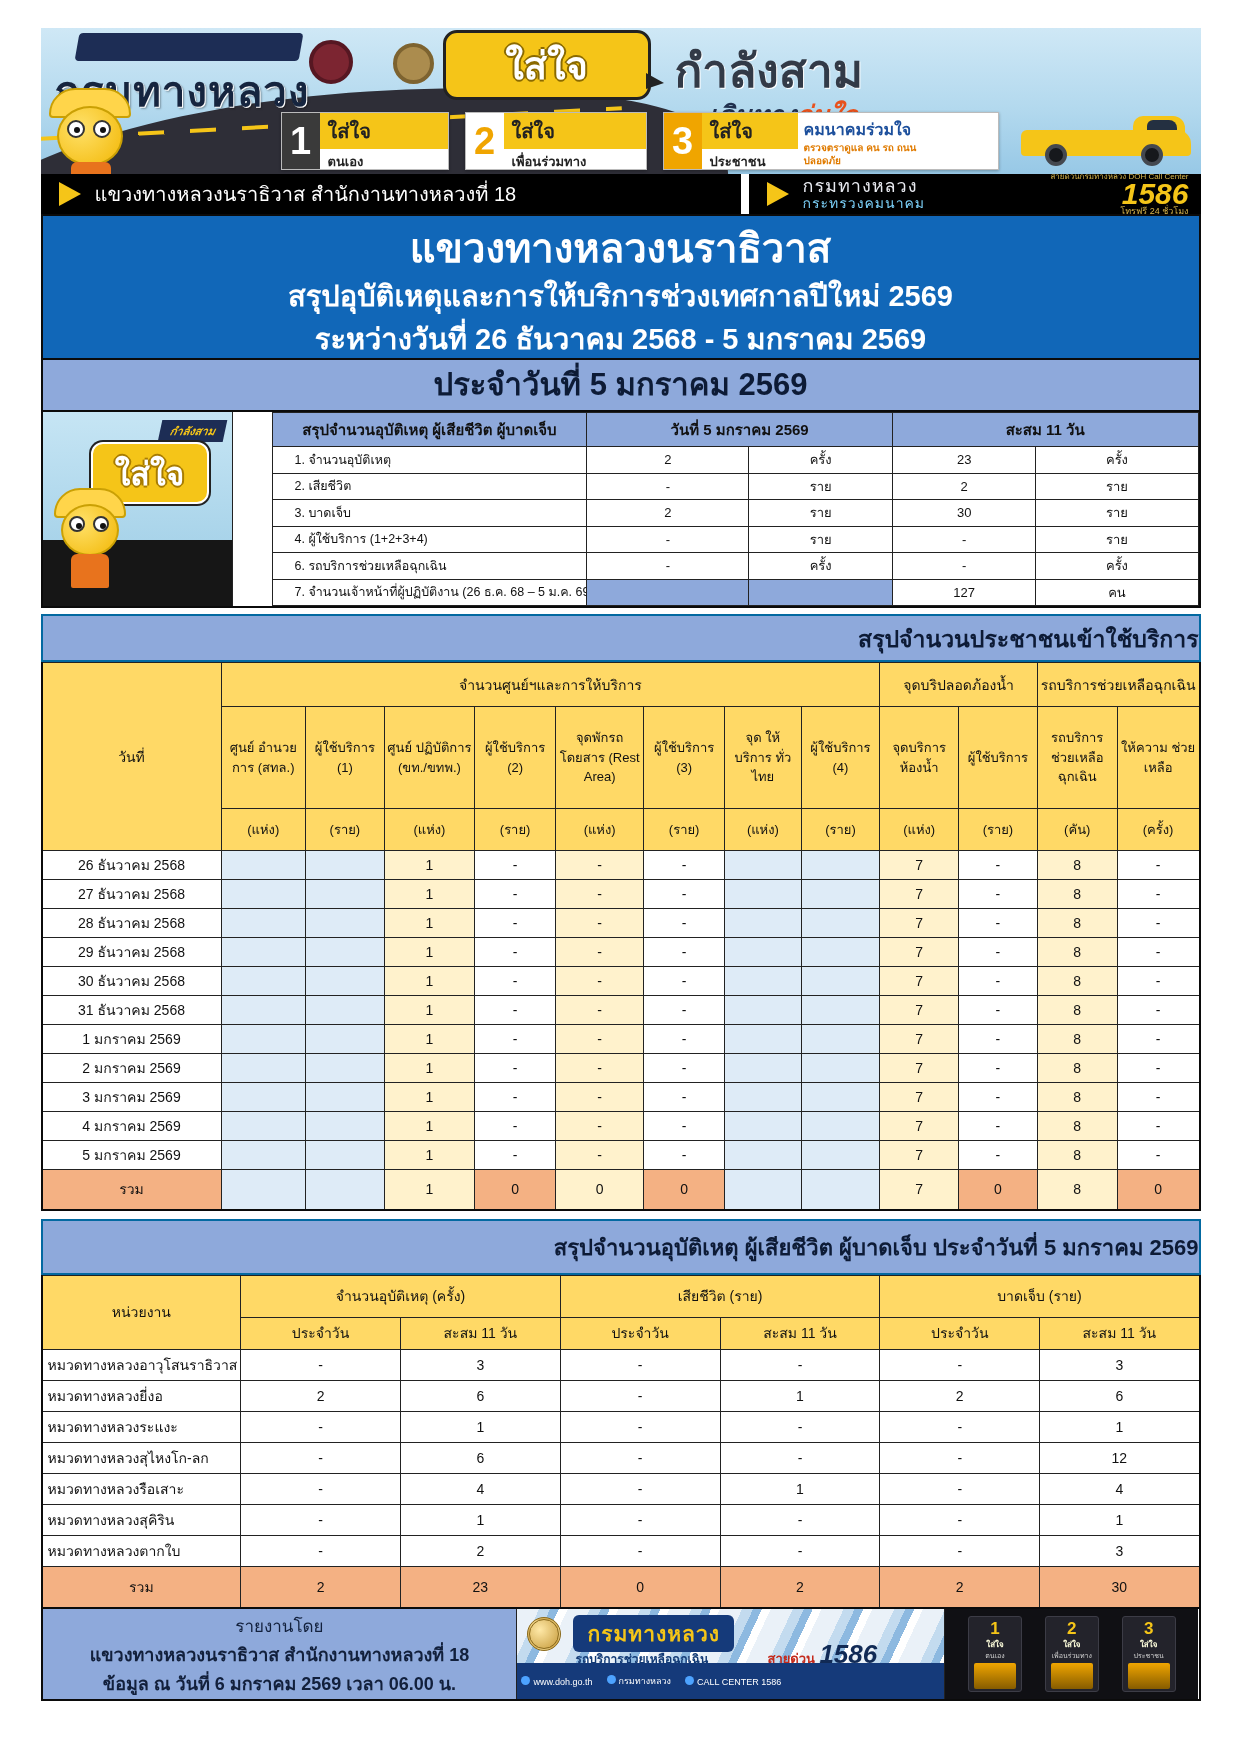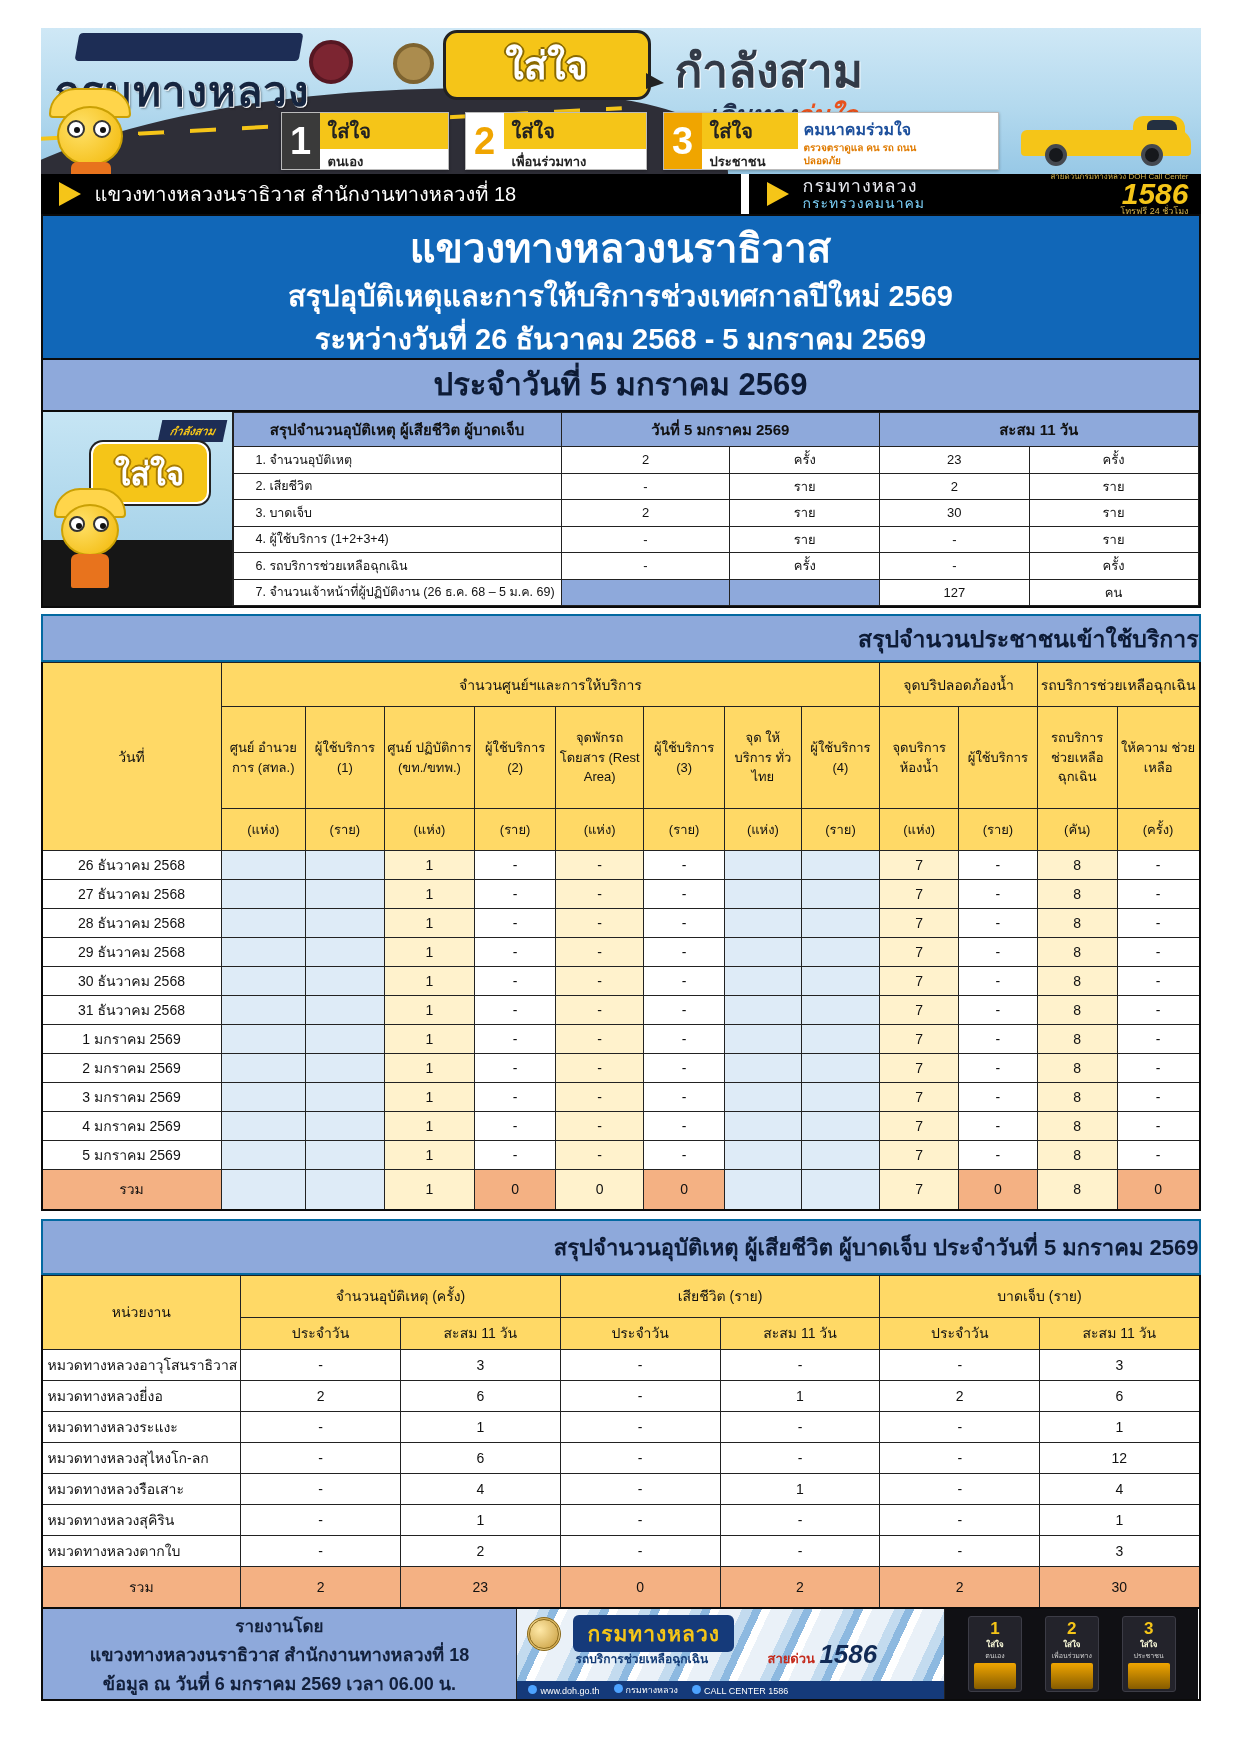--- a/index.html
+++ b/index.html
@@ -114,21 +114,21 @@
         border-radius:12px;border:2px solid #fff;box-shadow:0 0 0 2px #222;
         display:flex;align-items:center;justify-content:center;}
   .mp-bubble span{font-size:32px;font-weight:bold;color:#fff;
         text-shadow:-2px 0 #a87c00,2px 0 #a87c00,0 -2px #a87c00,0 2px #a87c00;}
   .mp-mascot{position:absolute;left:10px;top:78px;width:80px;height:110px;z-index:2;}
   .mp-mascot .m-head{left:8px;top:14px;width:58px;height:52px;}
   .mp-mascot .m-helmet{width:72px;left:1px;}
   .mp-mascot .m-eye{top:26px;width:16px;height:16px;} .mp-mascot .m-eye.le{left:16px;} .mp-mascot .m-eye.re{left:40px;}
   .mp-mascot .m-body{left:18px;top:64px;width:38px;height:34px;}
   table{border-collapse:collapse;table-layout:fixed;}
-  .t1{flex:1;width:100%;height:100%;}
+  .t1{flex:1;width:100%;height:100%;margin-left:39px;}
   .t1 th,.t1 td{border:1px solid #222;font-weight:normal;}
   .t1 thead th{background:var(--band);font-size:15px;height:34px;font-weight:bold;color:#111;}
   .t1 td{height:23px;font-size:13px;text-align:center;}
   .t1 td.lbl{text-align:left;padding-left:22px;white-space:nowrap;overflow:hidden;font-size:12.5px;}
   .cell-band{background:var(--band);}
 
   
   .section-band{background:var(--band);border:2px solid #0369a1;text-align:right;
         font-weight:bold;color:#0d1b36;}
   .band2{margin-top:6px;height:48px;font-size:23px;line-height:46px;}
@@ -151,34 +151,34 @@
   .t3 th{background:var(--yellow);font-weight:normal;font-size:14px;}
   .t3 .g-row th{height:42px;}
   .t3 .s-row th{height:32px;}
   .t3 td{height:31px;font-size:14px;text-align:center;}
   .t3 td.lbl{text-align:left;padding-left:5px;}
   .t3 .total td{height:42px;}
 
   
   .footer{display:flex;height:92px;border:2px solid #0b0b0b;border-top:none;}
   .f-left{width:41%;background:var(--band);text-align:center;color:#12203c;padding-top:4px;}
-  .f-l1{font-size:17px;font-weight:bold;line-height:28px;}
+  .f-l1{font-size:17px;font-weight:normal;line-height:28px;}
   .f-l2,.f-l3{font-size:18px;font-weight:bold;line-height:29px;}
   .f-mid{width:37%;position:relative;overflow:hidden;border-left:1px solid #222;
       background:repeating-linear-gradient(115deg,#eaf1f8 0 20px,#c3dbEF 20px 30px,#8db9e0 30px 38px,#ffffff 38px 46px);}
   .seal{position:absolute;left:10px;top:8px;width:34px;height:34px;border-radius:50%;
       background:radial-gradient(circle at 35% 35%,#ffe9a8,#c69a3a);border:3px double #8a6a1d;}
   .f-doh{position:absolute;left:56px;top:6px;background:#153a7a;color:var(--accent);
       font-size:21px;font-weight:bold;padding:2px 14px;border-radius:6px;letter-spacing:1px;}
   .f-serv{position:absolute;left:58px;top:40px;font-size:12px;font-weight:bold;color:#123a75;}
   .f-hot{position:absolute;left:250px;top:34px;}
   .f-hot .hl{color:#c42a1c;font-size:13px;font-weight:bold;}
   .f-hot .hn{color:#112a55;font-size:26px;font-weight:bold;font-style:italic;line-height:22px;}
-  .f-strip{position:absolute;left:0;right:0;bottom:0;height:18px;background:#153a7a;color:#fff;
-      font-size:9px;display:flex;align-items:center;gap:14px;padding-left:11px;}
+  .f-strip{position:absolute;left:0;right:0;bottom:0;height:36px;background:#153a7a;color:#fff;
+      font-size:9px;display:flex;align-items:center;gap:14px;padding-left:4px;}
   .f-strip .dot{width:9px;height:9px;border-radius:50%;background:#4da3ff;display:inline-block;margin-right:3px;}
   .f-right{width:22%;background:#101014;display:flex;align-items:center;justify-content:space-evenly;border-left:1px solid #222;}
   .poster{width:54px;height:76px;background:#23232b;border:1px solid #3c3c46;border-radius:3px;
       display:flex;flex-direction:column;align-items:center;padding-top:3px;}
   .poster .p-num{color:var(--accent);font-size:17px;font-weight:bold;line-height:18px;}
   .poster .p-t1{color:#ffd;font-size:8px;font-weight:bold;}
   .poster .p-t2{color:#cfcfcf;font-size:7px;text-align:center;line-height:1.3;}
   .poster .p-img{margin-top:3px;width:42px;height:26px;background:linear-gradient(180deg,#f0a500,#865c00);border-radius:2px;}
 </style>
 </head>

